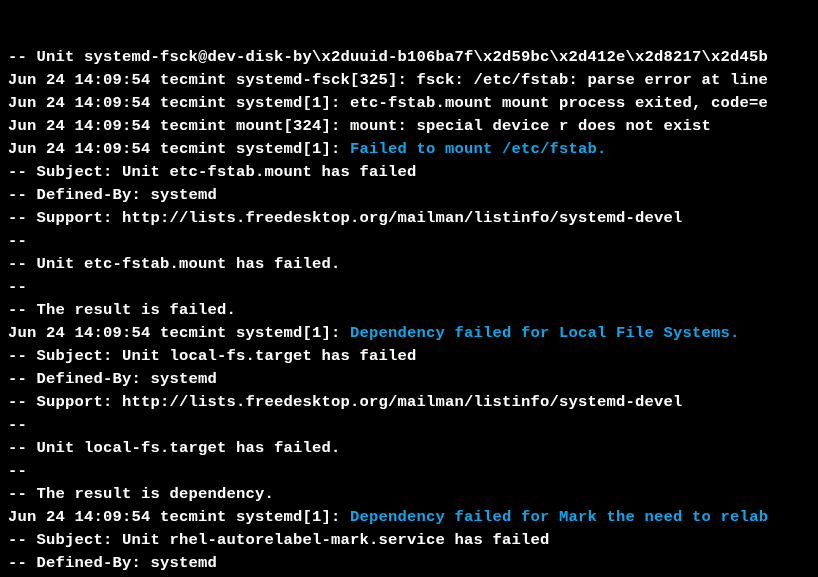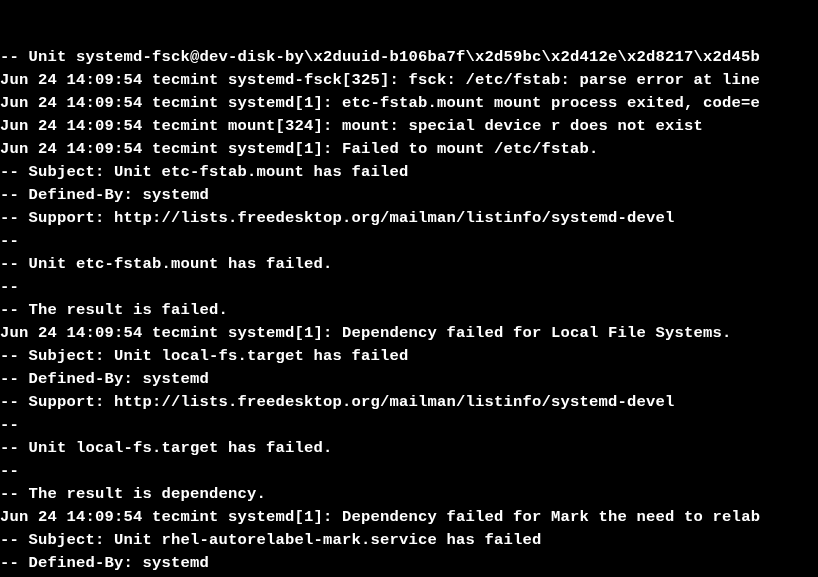--- a/index.html
+++ b/index.html
@@ -20,23 +20,24 @@
       letter-spacing: 0.2px;
     }
     .terminal {
       white-space: pre;
       font-weight: bold;
     }
     .line {
       display: block;
       white-space: pre;
       overflow: hidden;
+      padding-left: 8px;
     }
     .red {
-      color: #ffffff;
+      color: #0ea5e9;
     }
   </style>
 </head>
 <body>
 
 <div class="terminal">
   <div id="log-lines"><span class="line">-- Unit systemd-fsck@dev-disk-by\x2duuid-b106ba7f\x2d59bc\x2d412e\x2d8217\x2d45b</span><span class="line">Jun 24 14:09:54 tecmint systemd-fsck[325]: fsck: /etc/fstab: parse error at line</span><span class="line">Jun 24 14:09:54 tecmint systemd[1]: etc-fstab.mount mount process exited, code=e</span><span class="line">Jun 24 14:09:54 tecmint mount[324]: mount: special device r does not exist</span><span class="line"><span>Jun 24 14:09:54 tecmint systemd[1]: </span><span class="red">Failed to mount /etc/fstab.</span></span><span class="line">-- Subject: Unit etc-fstab.mount has failed</span><span class="line">-- Defined-By: systemd</span><span class="line">-- Support: http://lists.freedesktop.org/mailman/listinfo/systemd-devel</span><span class="line">--</span><span class="line">-- Unit etc-fstab.mount has failed.</span><span class="line">--</span><span class="line">-- The result is failed.</span><span class="line"><span>Jun 24 14:09:54 tecmint systemd[1]: </span><span class="red">Dependency failed for Local File Systems.</span></span><span class="line">-- Subject: Unit local-fs.target has failed</span><span class="line">-- Defined-By: systemd</span><span class="line">-- Support: http://lists.freedesktop.org/mailman/listinfo/systemd-devel</span><span class="line">--</span><span class="line">-- Unit local-fs.target has failed.</span><span class="line">--</span><span class="line">-- The result is dependency.</span><span class="line"><span>Jun 24 14:09:54 tecmint systemd[1]: </span><span class="red">Dependency failed for Mark the need to relab</span></span><span class="line">-- Subject: Unit rhel-autorelabel-mark.service has failed</span><span class="line">-- Defined-By: systemd</span><span class="line">-- Support: http://lists.freedesktop.org/mailman/listinfo/systemd-devel</span></div>
   
 </div>
 

